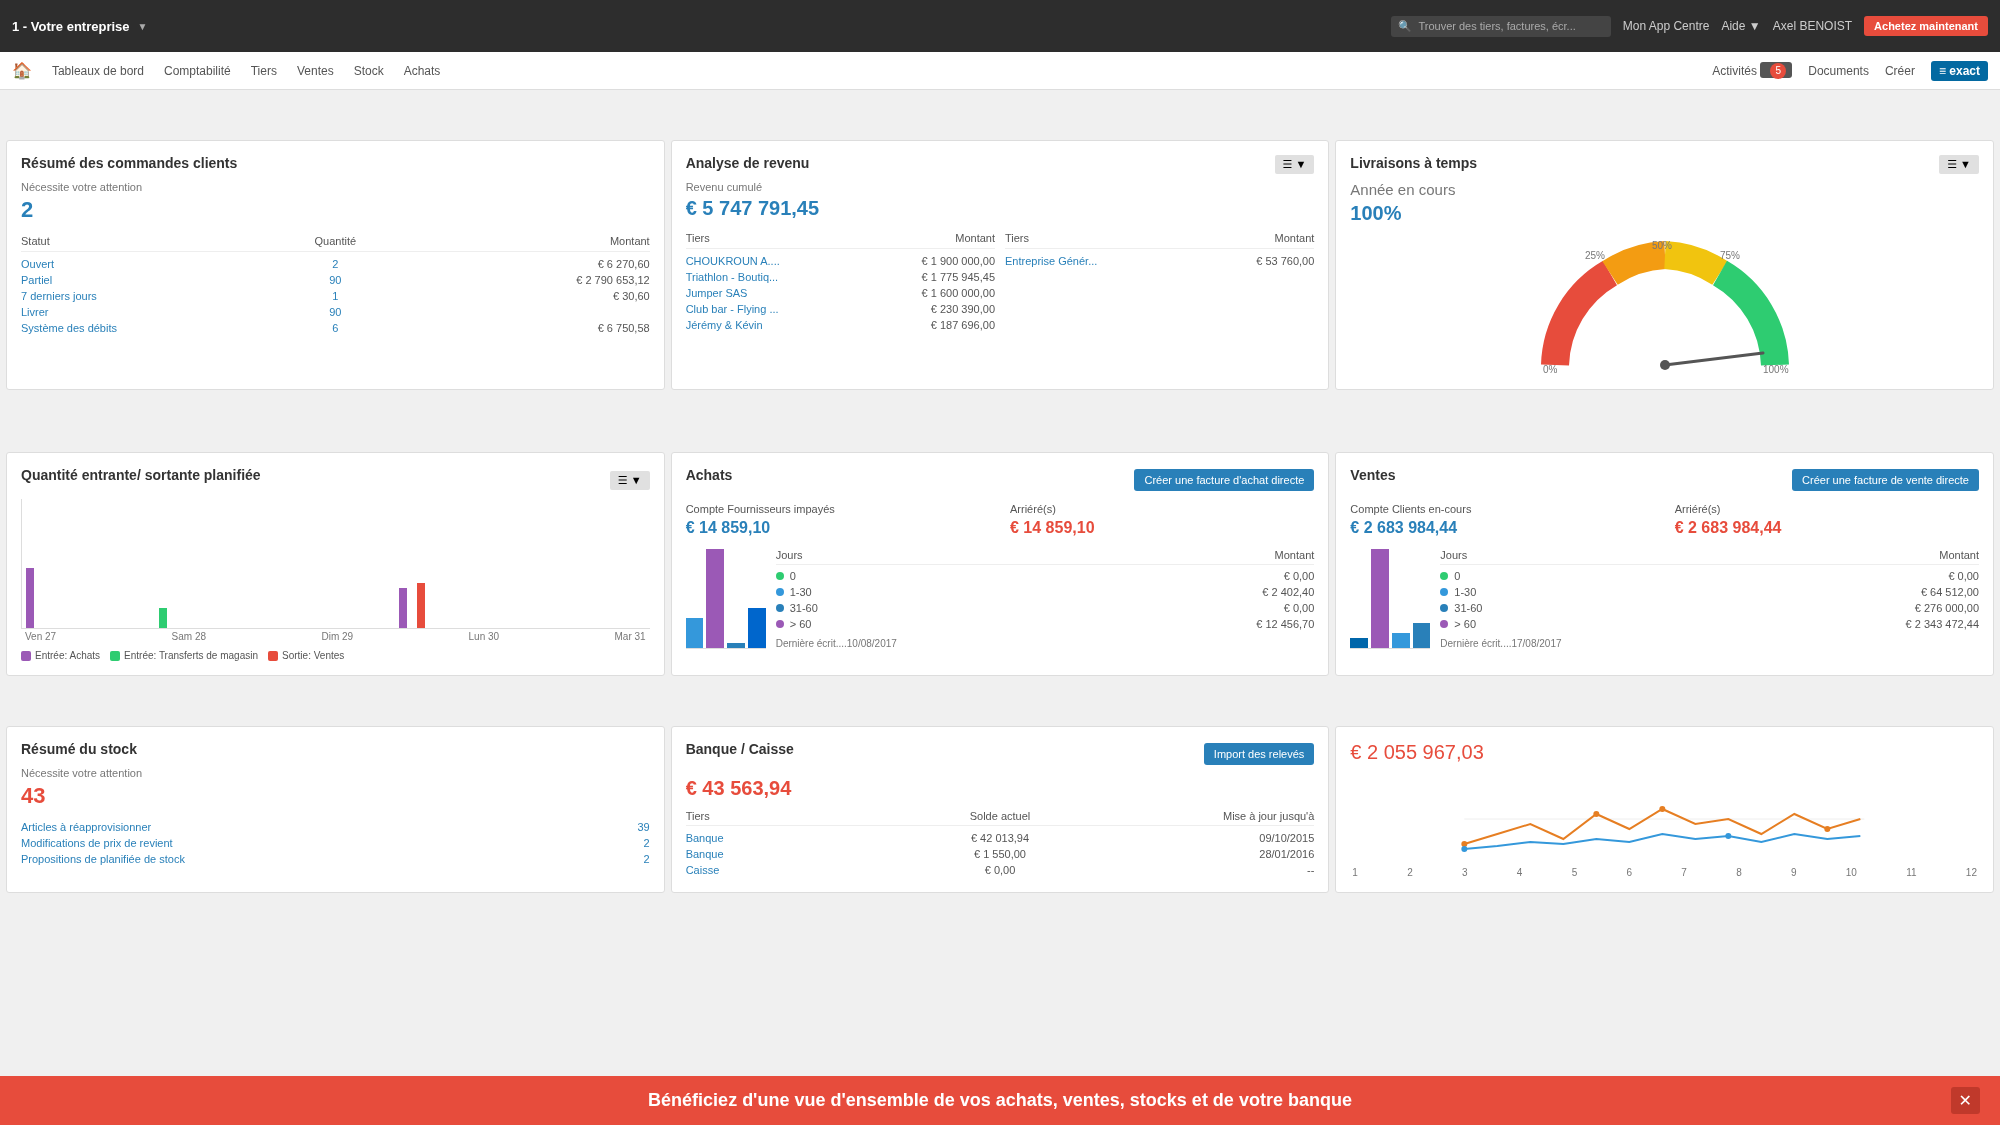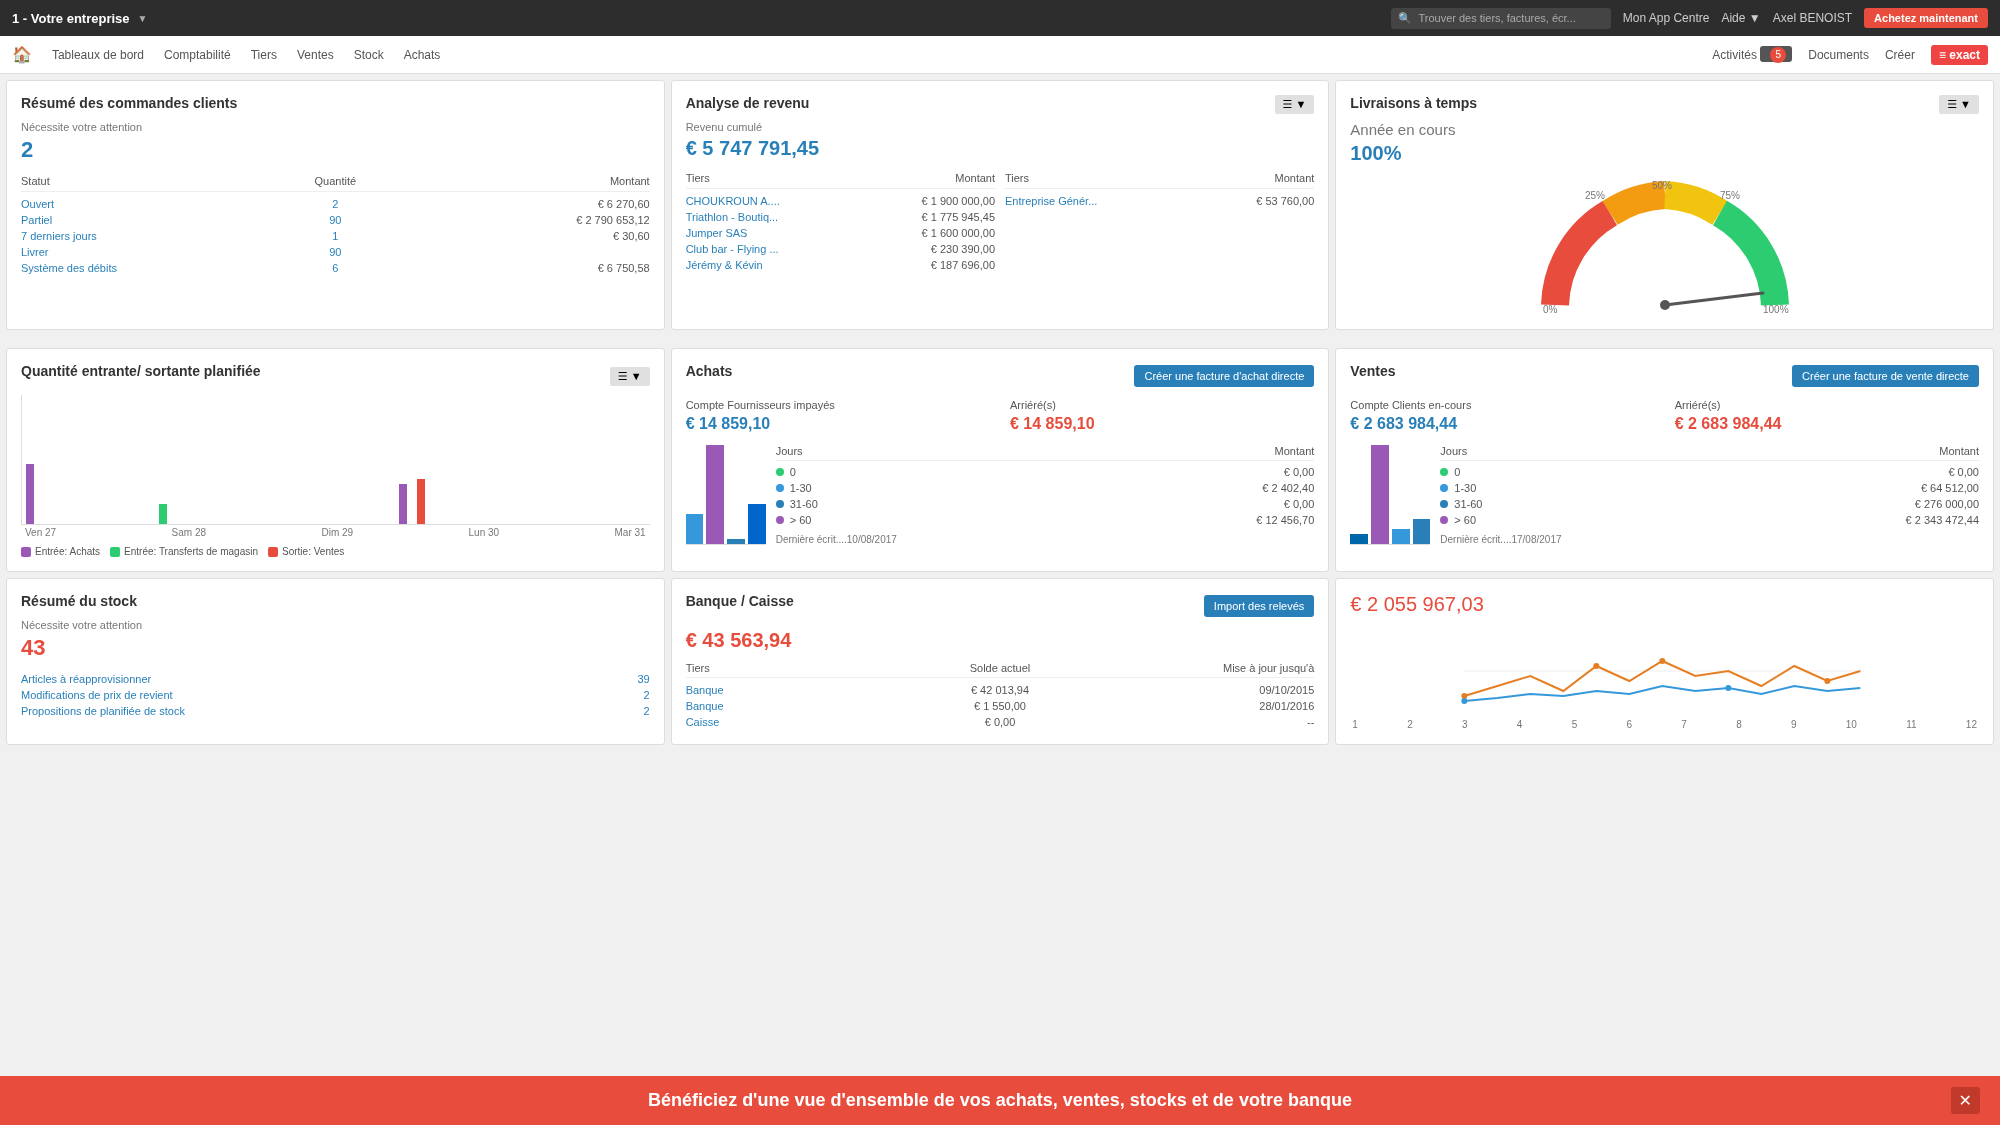--- a/index.html
+++ b/index.html
@@ -2,21 +2,21 @@
 <html><head>
   <meta charset="utf-8">
   <style>
     * { box-sizing: border-box; margin: 0; padding: 0; }
     body { font-family: Arial, sans-serif; font-size: 12px; background: #f0f0f0; color: #333; overflow-x: hidden; }
 
     
     .top-bar {
       background: #2d2d2d;
       color: #fff;
-      height: 36px;
+      height: 52px;
       display: flex;
       align-items: center;
       padding: 0 12px;
       justify-content: space-between;
     }
     .top-bar-left { display: flex; align-items: center; gap: 8px; font-size: 13px; font-weight: bold; }
     .top-bar-left .caret { font-size: 10px; color: #aaa; }
     .top-bar-right { display: flex; align-items: center; gap: 12px; font-size: 12px; }
     .search-bar { background: #444; border: none; border-radius: 3px; padding: 4px 8px; color: #ccc; width: 220px; font-size: 11px; display: flex; align-items: center; gap: 6px; }
     .search-bar span { color: #aaa; font-size: 11px; }
@@ -33,36 +33,37 @@
       align-items: center;
       padding: 0 12px;
       border-bottom: 1px solid #ddd;
       justify-content: space-between;
     }
     .nav-left { display: flex; align-items: center; gap: 20px; }
     .nav-home { color: #e74c3c; font-size: 16px; cursor: pointer; }
     .nav-item { color: #555; font-size: 12px; cursor: pointer; text-decoration: none; }
     .nav-right { display: flex; align-items: center; gap: 16px; font-size: 12px; }
     .nav-right-link { color: #555; cursor: pointer; }
-    .exact-logo { background: #ef4444; color: #fff; padding: 3px 8px; border-radius: 3px; font-weight: bold; font-size: 12px; }
+    .exact-logo { background: #0369a1; color: #fff; padding: 3px 8px; border-radius: 3px; font-weight: bold; font-size: 12px; }
 
     
     .dashboard-grid {
       display: grid;
       grid-template-columns: 1fr 1fr 1fr;
       gap: 6px;
       padding: 6px;
     }
 
     .card {
       background: #fff;
       border: 1px solid #ddd;
       border-radius: 3px;
       padding: 14px;
       position: relative;
+      margin-top: 44px;
     }
     .card-title {
       font-size: 14px;
       font-weight: bold;
       color: #333;
       margin-bottom: 10px;
     }
 
     
     .attention-label { font-size: 11px; color: #777; margin-bottom: 4px; }

